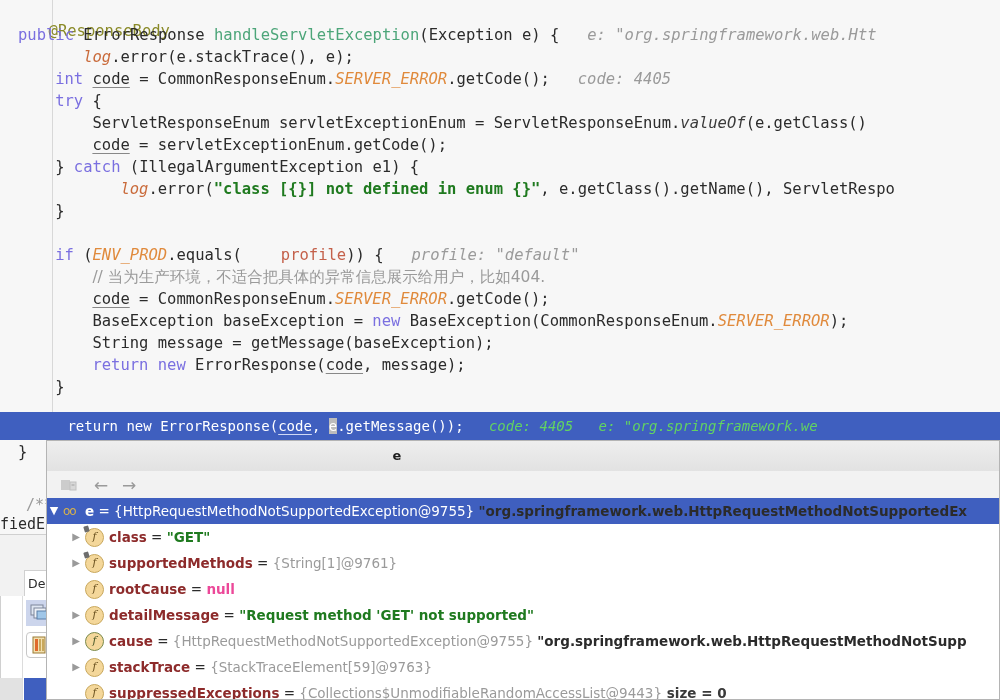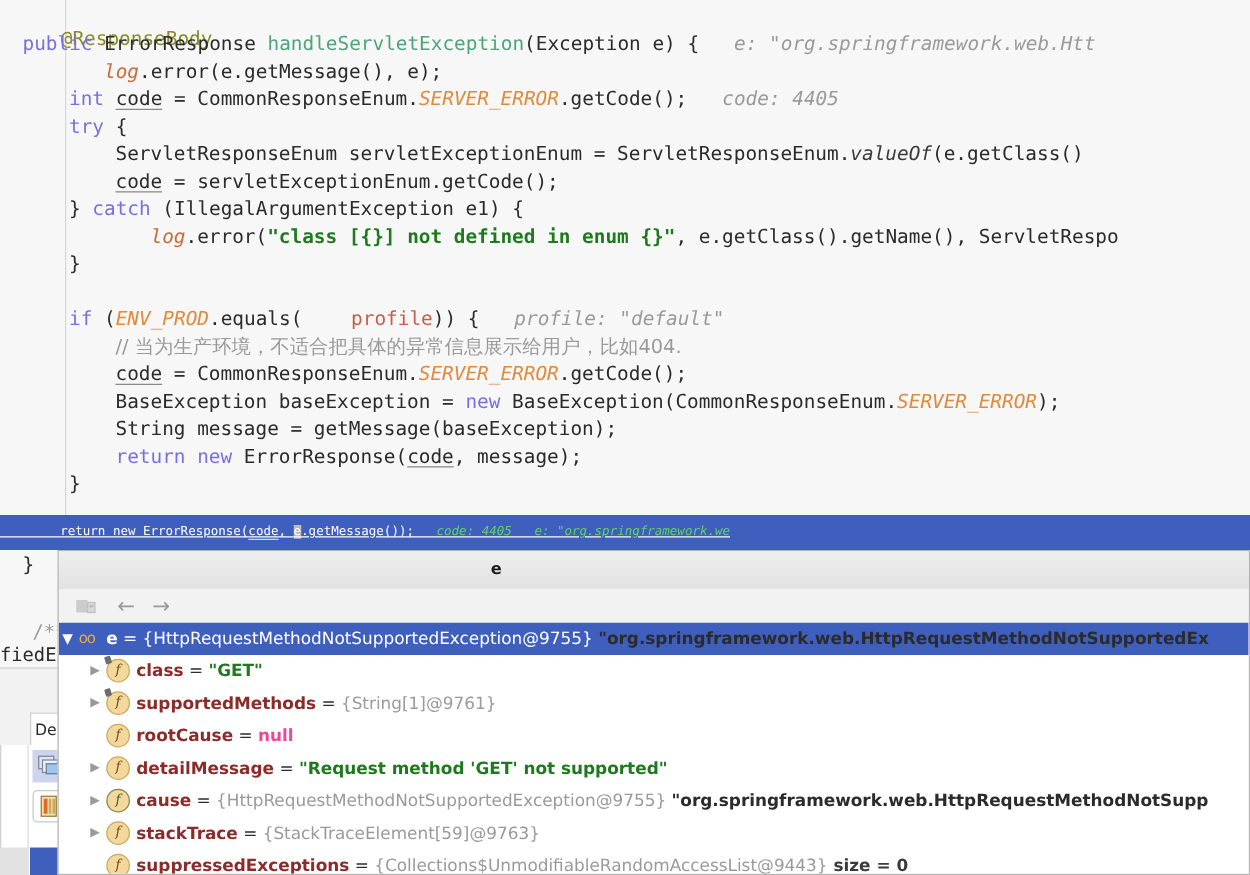--- a/index.html
+++ b/index.html
@@ -41,21 +41,21 @@
   .cn{font-family:"DejaVu Sans", sans-serif;}
 
   
   #exec-line{
     position:absolute;left:0;top:412px;width:1000px;height:28px;
     background:#3f5fbf;
     overflow:hidden;
   }
   #exec-line .txt{
     font-family:"DejaVu Sans Mono", monospace;
-    font-size:10px;line-height:28px;white-space:pre;color:#ffffff;text-decoration:underline;
+    font-size:14px;line-height:28px;white-space:pre;color:#ffffff;
   }
   #exec-line .hintg{color:#62d362;font-style:italic;}
   #exec-line .selchar{background:#bcbcbc;color:#ffffff;}
   #exec-line .undw{text-decoration:underline;text-decoration-color:#cfd8f5;text-underline-offset:3px;}
 
   #closing-brace{
     position:absolute;left:0;top:440px;width:1000px;height:24px;
     font-family:"DejaVu Sans Mono", monospace;font-size:15.5px;line-height:24px;
     white-space:pre;color:#2b2b2b;background:#f7f7f7;
   }
@@ -178,21 +178,21 @@
 </head>
 <body>
 
 <div id="editor">
 
   <div id="gutter-guide"></div>
 
   <div id="code-lines">
       <div class="code-line" style="top: 20px; margin-left: 12px;"><span class="ind" style="width:36.6px"></span><span class="anno">@ResponseBody</span></div>
       <div class="code-line" style="top: 24px;"><span class="ind" style="width:18px"></span><span class="kw">public </span><span class="">ErrorResponse </span><span class="mth">handleServletException</span><span class="">(Exception e) {</span><span class="hint">   e: "org.springframework.web.Htt</span></div>
-      <div class="code-line" style="top: 46px;"><span class="ind" style="width:55.2px"></span><span class="fieldref">log</span><span class="">.error(e.getMessage(), e);</span></div>
+      <div class="code-line" style="top: 46px;"><span class="ind" style="width:55.2px"></span><span class="fieldref">log</span><span class="">.error(e.stackTrace(), e);</span></div>
       <div class="code-line" style="top: 68px;"><span class="ind" style="width:55.2px"></span><span class="kw">int </span><span class="und">code</span><span class=""> = CommonResponseEnum.</span><span class="statfield">SERVER_ERROR</span><span class="">.getCode();</span><span class="hint">   code: 4405</span></div>
       <div class="code-line" style="top: 90px;"><span class="ind" style="width:55.2px"></span><span class="kw">try </span><span class="">{</span></div>
       <div class="code-line" style="top: 112px;"><span class="ind" style="width:92.4px"></span><span class="">ServletResponseEnum servletExceptionEnum = ServletResponseEnum.</span><span class="staticmth">valueOf</span><span class="">(e.getClass()</span></div>
       <div class="code-line" style="top: 134px;"><span class="ind" style="width:92.4px"></span><span class="und">code</span><span class=""> = servletExceptionEnum.getCode();</span></div>
       <div class="code-line" style="top: 156px;"><span class="ind" style="width:55.2px"></span><span class="">} </span><span class="kw">catch </span><span class="">(IllegalArgumentException e1) {</span></div>
       <div class="code-line" style="top: 178px;"><span class="ind" style="width:92.4px"></span><span class="fieldref">log</span><span class="">.error(</span><span class="str">"class [{}] not defined in enum {}"</span><span class="">, e.getClass().getName(), ServletRespo</span></div>
       <div class="code-line" style="top: 200px;"><span class="ind" style="width:55.2px"></span><span class="">}</span></div>
       <div class="code-line" style="top: 222px;"><span class="ind" style="width:18px"></span></div>
       <div class="code-line" style="top: 244px;"><span class="ind" style="width:55.2px"></span><span class="kw">if </span><span class="">(</span><span class="statfield">ENV_PROD</span><span class="">.equals(</span><span class="param">profile</span><span class="">)) {</span><span class="hint">   profile: "default"</span></div>
       <div class="code-line" style="top: 266px;"><span class="ind" style="width:92.4px"></span><span class="cmt cn">// 当为生产环境，不适合把具体的异常信息展示给用户，比如404.</span></div>

